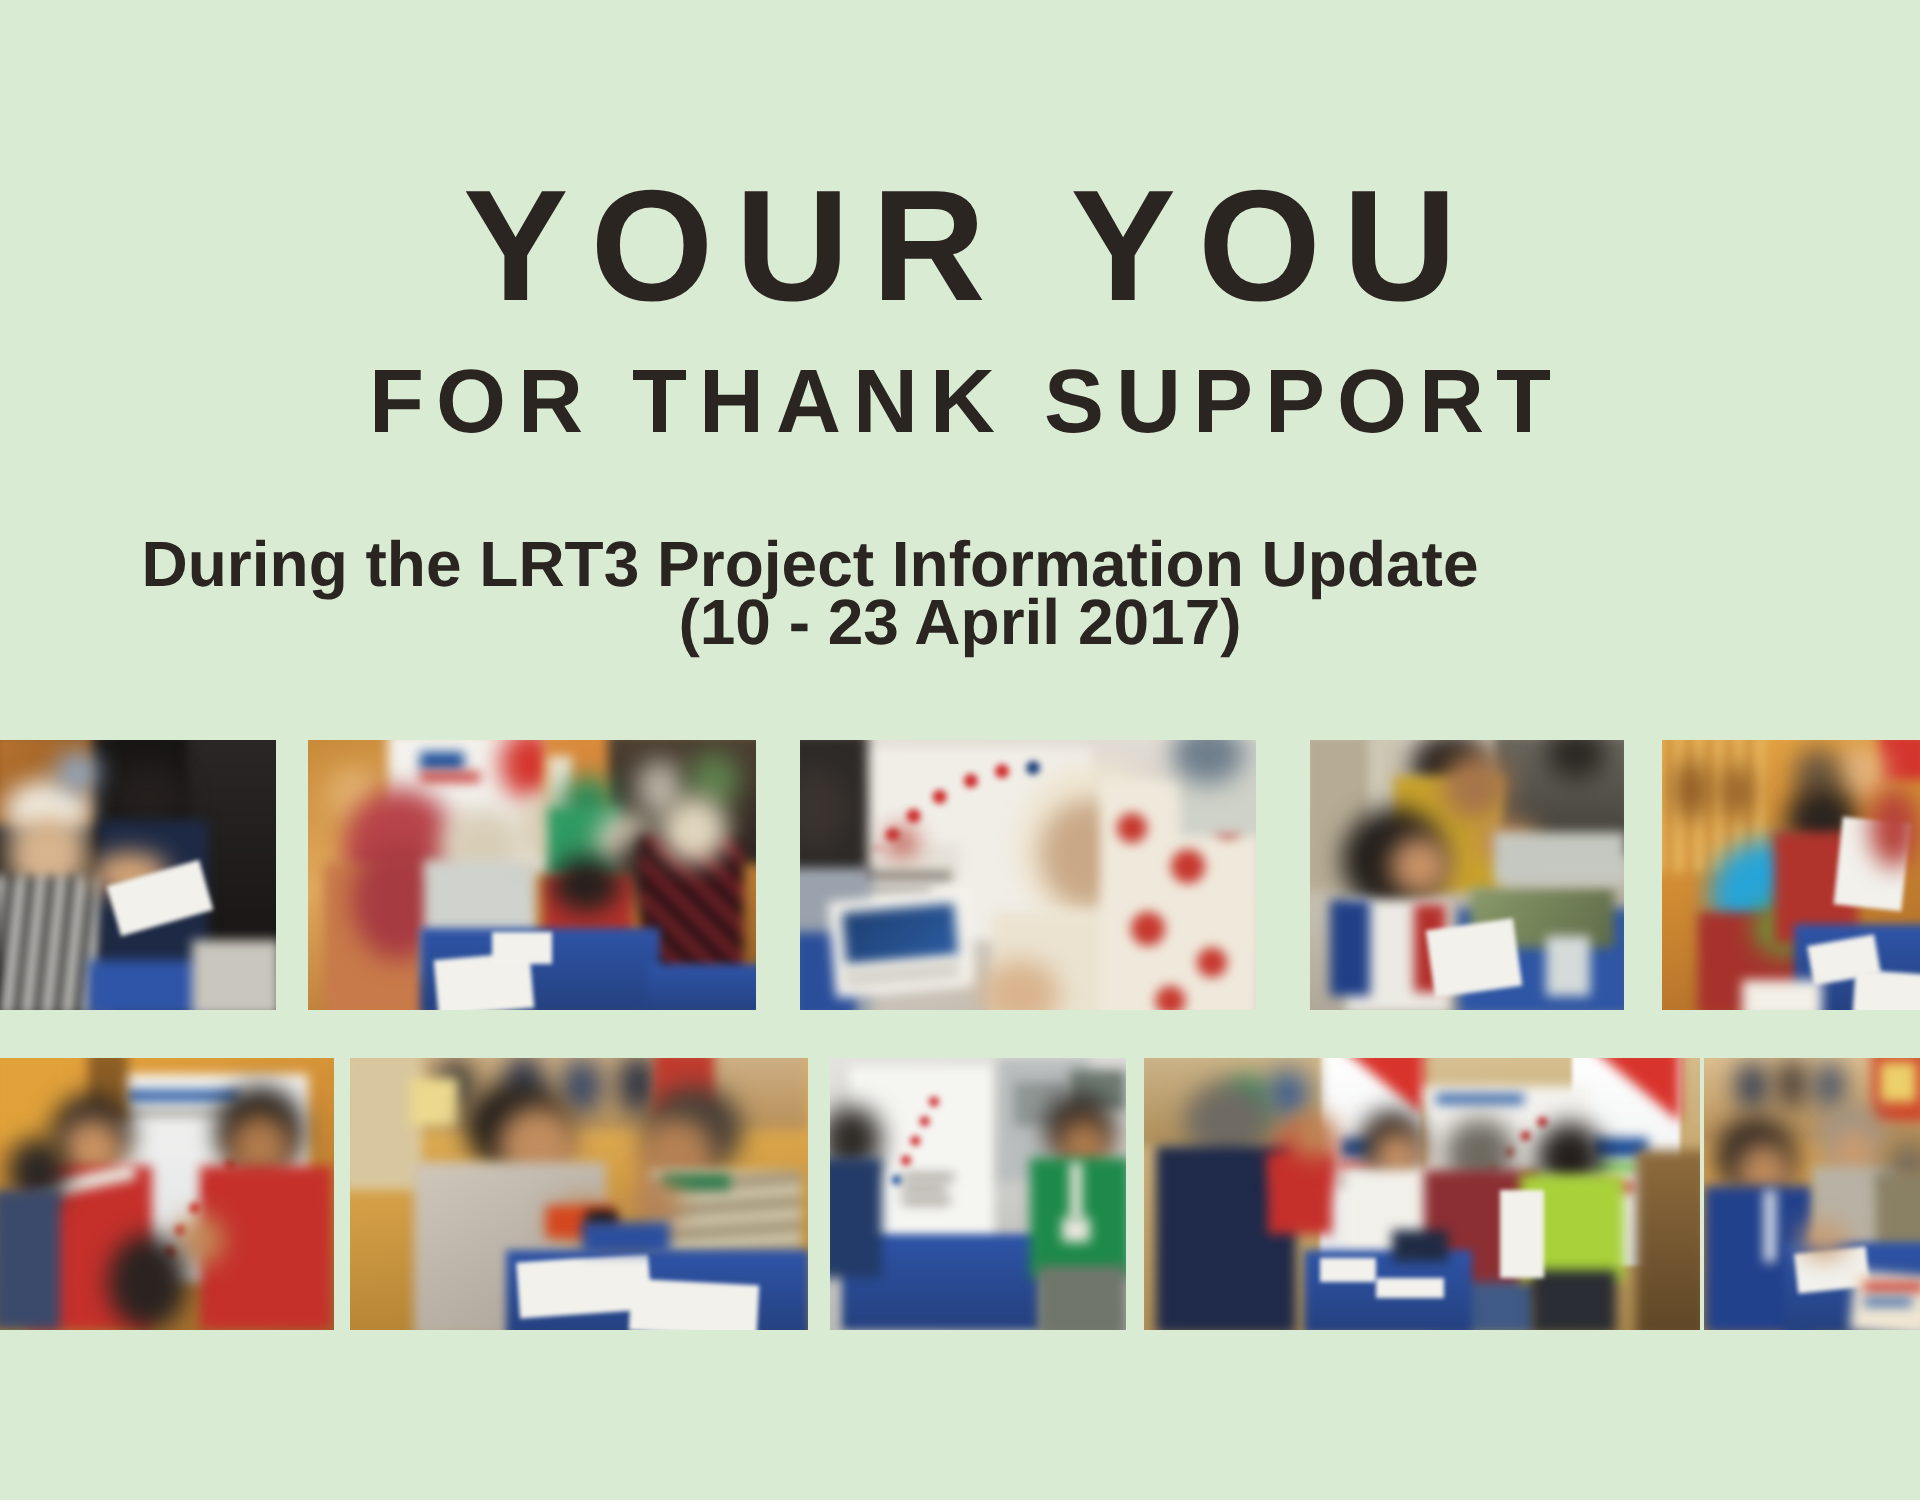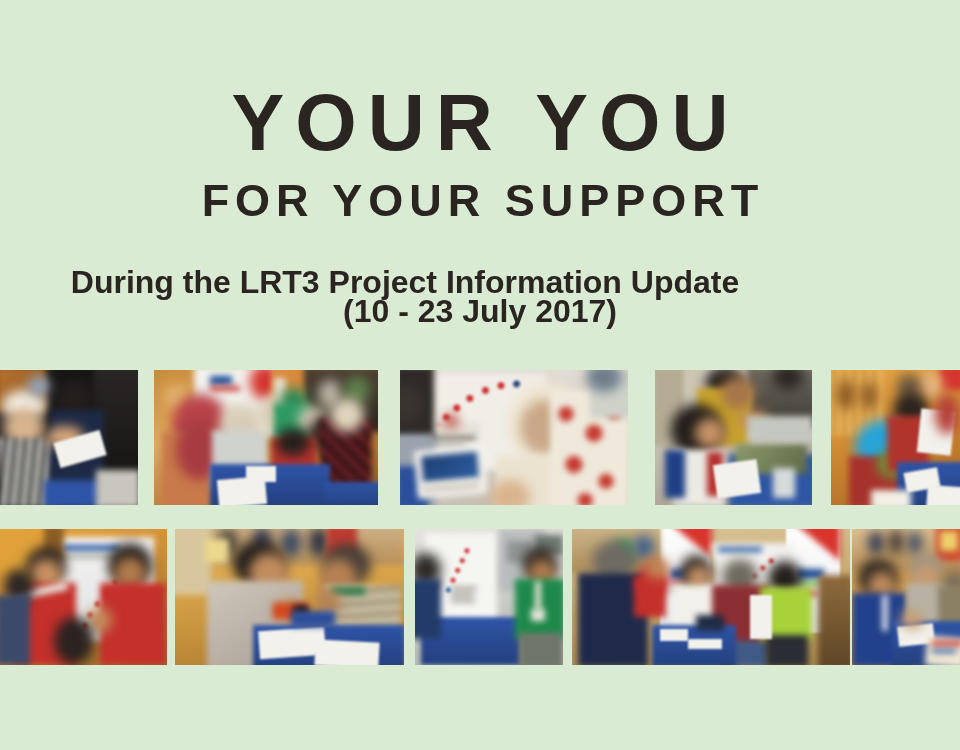--- a/index.html
+++ b/index.html
@@ -141,23 +141,23 @@
     background: linear-gradient(150deg,#3a3330 0%, #1d1a19 60%, #2a2522 100%);
   }
 </style>
 </head>
 <body>
 
 <div class="poster">
 
   <div class="headline-block">
     <h1 class="title-main">YOUR YOU</h1>
-    <h2 class="title-sub">FOR  YOUR  SUPPORT</h2>
+    <h2 class="title-sub">FOR  THANK  SUPPORT</h2>
     <p class="desc-line1">During the LRT3 Project Information Update</p>
-    <p class="desc-line2">(10 - 23 July 2017)</p>
+    <p class="desc-line2">(10 - 23 April 2017)</p>
   </div>
 
   <div class="photo" style="left:0px; top:370px; width:138px; height:135px;">
     <div class="ph-inner">
       <div class="ph-bg dark-booth"></div>
       <div class="ph-rect" style="left:-4px;top:-4px;width:60px;height:46px;background:linear-gradient(135deg,#b9732e,#8a5524);"></div>
       <div class="ph-rect" style="left:46px;top:-4px;width:52px;height:90px;background:#181615;"></div>
       <div class="ph-rect" style="left:94px;top:-4px;width:50px;height:120px;background:linear-gradient(180deg,#2a2726,#161413);"></div>
       <div class="ph-blob" style="left:2px;top:20px;width:44px;height:30px;background:#f0ece1;"></div>
       <div class="ph-blob" style="left:4px;top:38px;width:40px;height:40px;background:#d8b48e;"></div>

